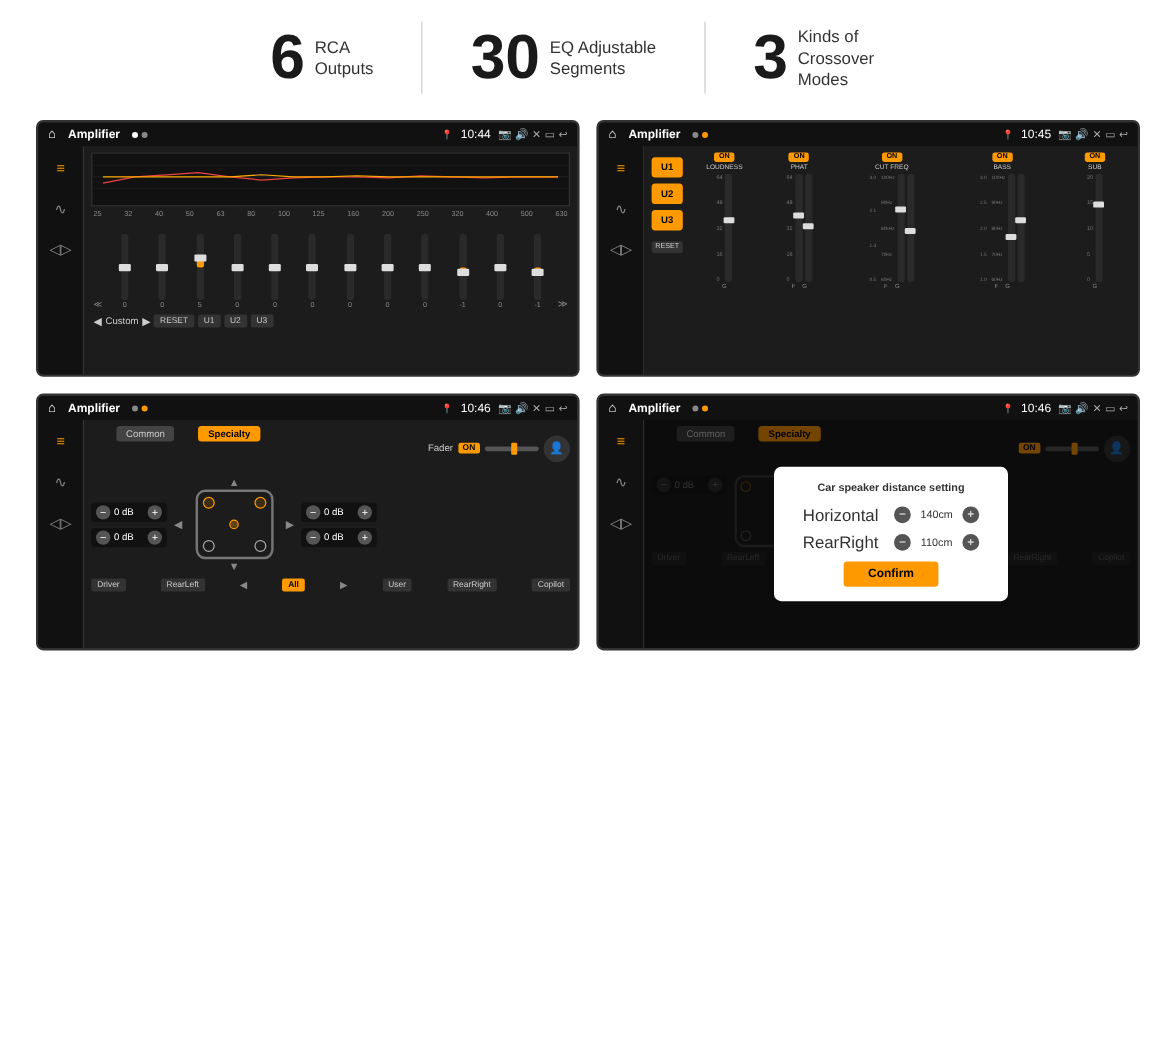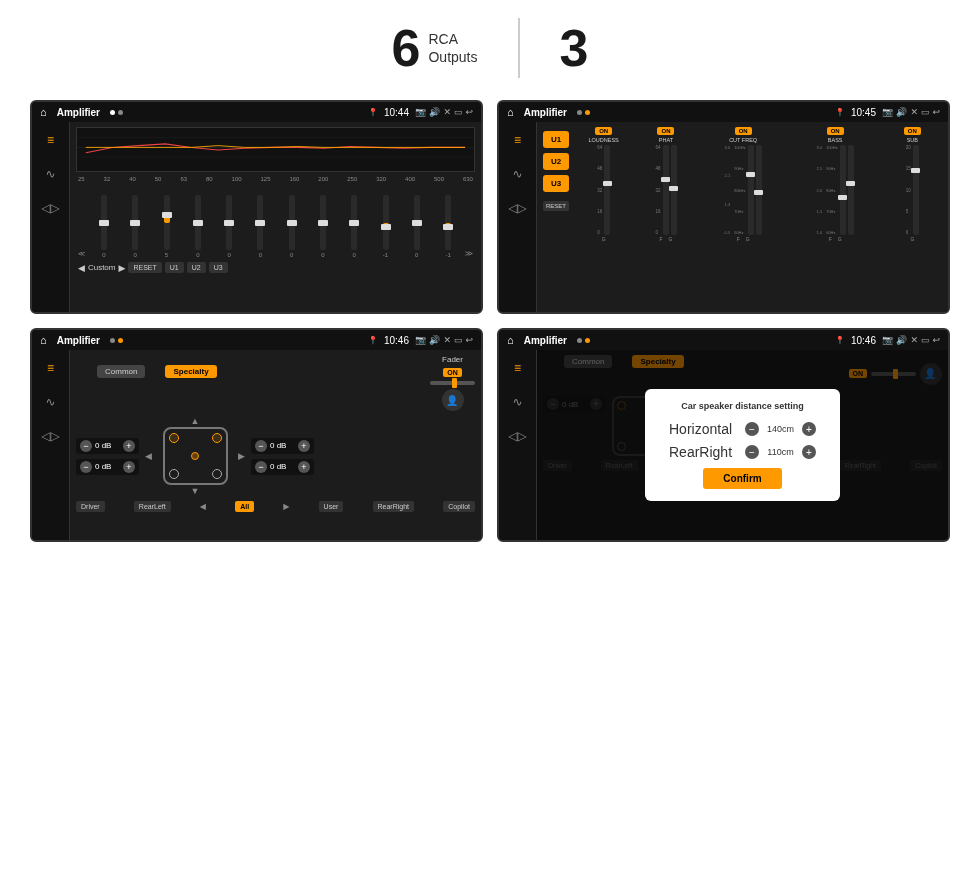--- a/index.html
+++ b/index.html
@@ -385,23 +385,28 @@
 
 <div class="page-wrapper">
 
 
   <div class="stats-row">
     <div class="stat-item">
       <span class="stat-number">6</span>
       <span class="stat-label">RCA<br>Outputs</span>
     </div>
     <div class="stat-divider"></div>
+    <div class="stat-item">
+      <span class="stat-number">30</span>
+      <span class="stat-label">EQ Adjustable<br>Segments</span>
+    </div>
     <div class="stat-divider"></div>
     <div class="stat-item">
       <span class="stat-number">3</span>
+      <span class="stat-label">Kinds of<br>Crossover Modes</span>
     </div>
   </div>
 
   <div class="screens-grid">
 
     <div class="screen-container">
 
       <div class="status-bar">
         <span class="home-icon">⌂</span>
         <span class="app-title">Amplifier</span>
@@ -741,21 +746,21 @@
           <div class="sidebar-icon">∿</div>
           <div class="sidebar-icon">◁▷</div>
         </div>
         <div class="fader-main">
 
           <div style="display:flex;justify-content:space-between;align-items:center;margin-bottom:5px;">
             <div class="fader-tabs">
               <button class="fader-tab inactive">Common</button>
               <button class="fader-tab active">Specialty</button>
             </div>
-            <div style="display:flex;align-items:center;gap:4px;flex-direction:column;">
+            <div style="display:flex;align-items:center;gap:4px;">
               <span style="font-size:8px;color:#ccc;">Fader</span>
               <div style="background:#f90;color:#000;font-size:7px;font-weight:bold;padding:1px 4px;border-radius:2px;">ON</div>
               <div style="display:flex;gap:2px;align-items:center;">
                 <div style="width:45px;height:4px;background:#555;border-radius:2px;position:relative;">
                   <div style="width:5px;height:10px;background:#f90;border-radius:1px;position:absolute;top:-3px;left:48%;"></div>
                 </div>
               </div>
               <div class="fader-profile-icon">👤</div>
             </div>
           </div>

